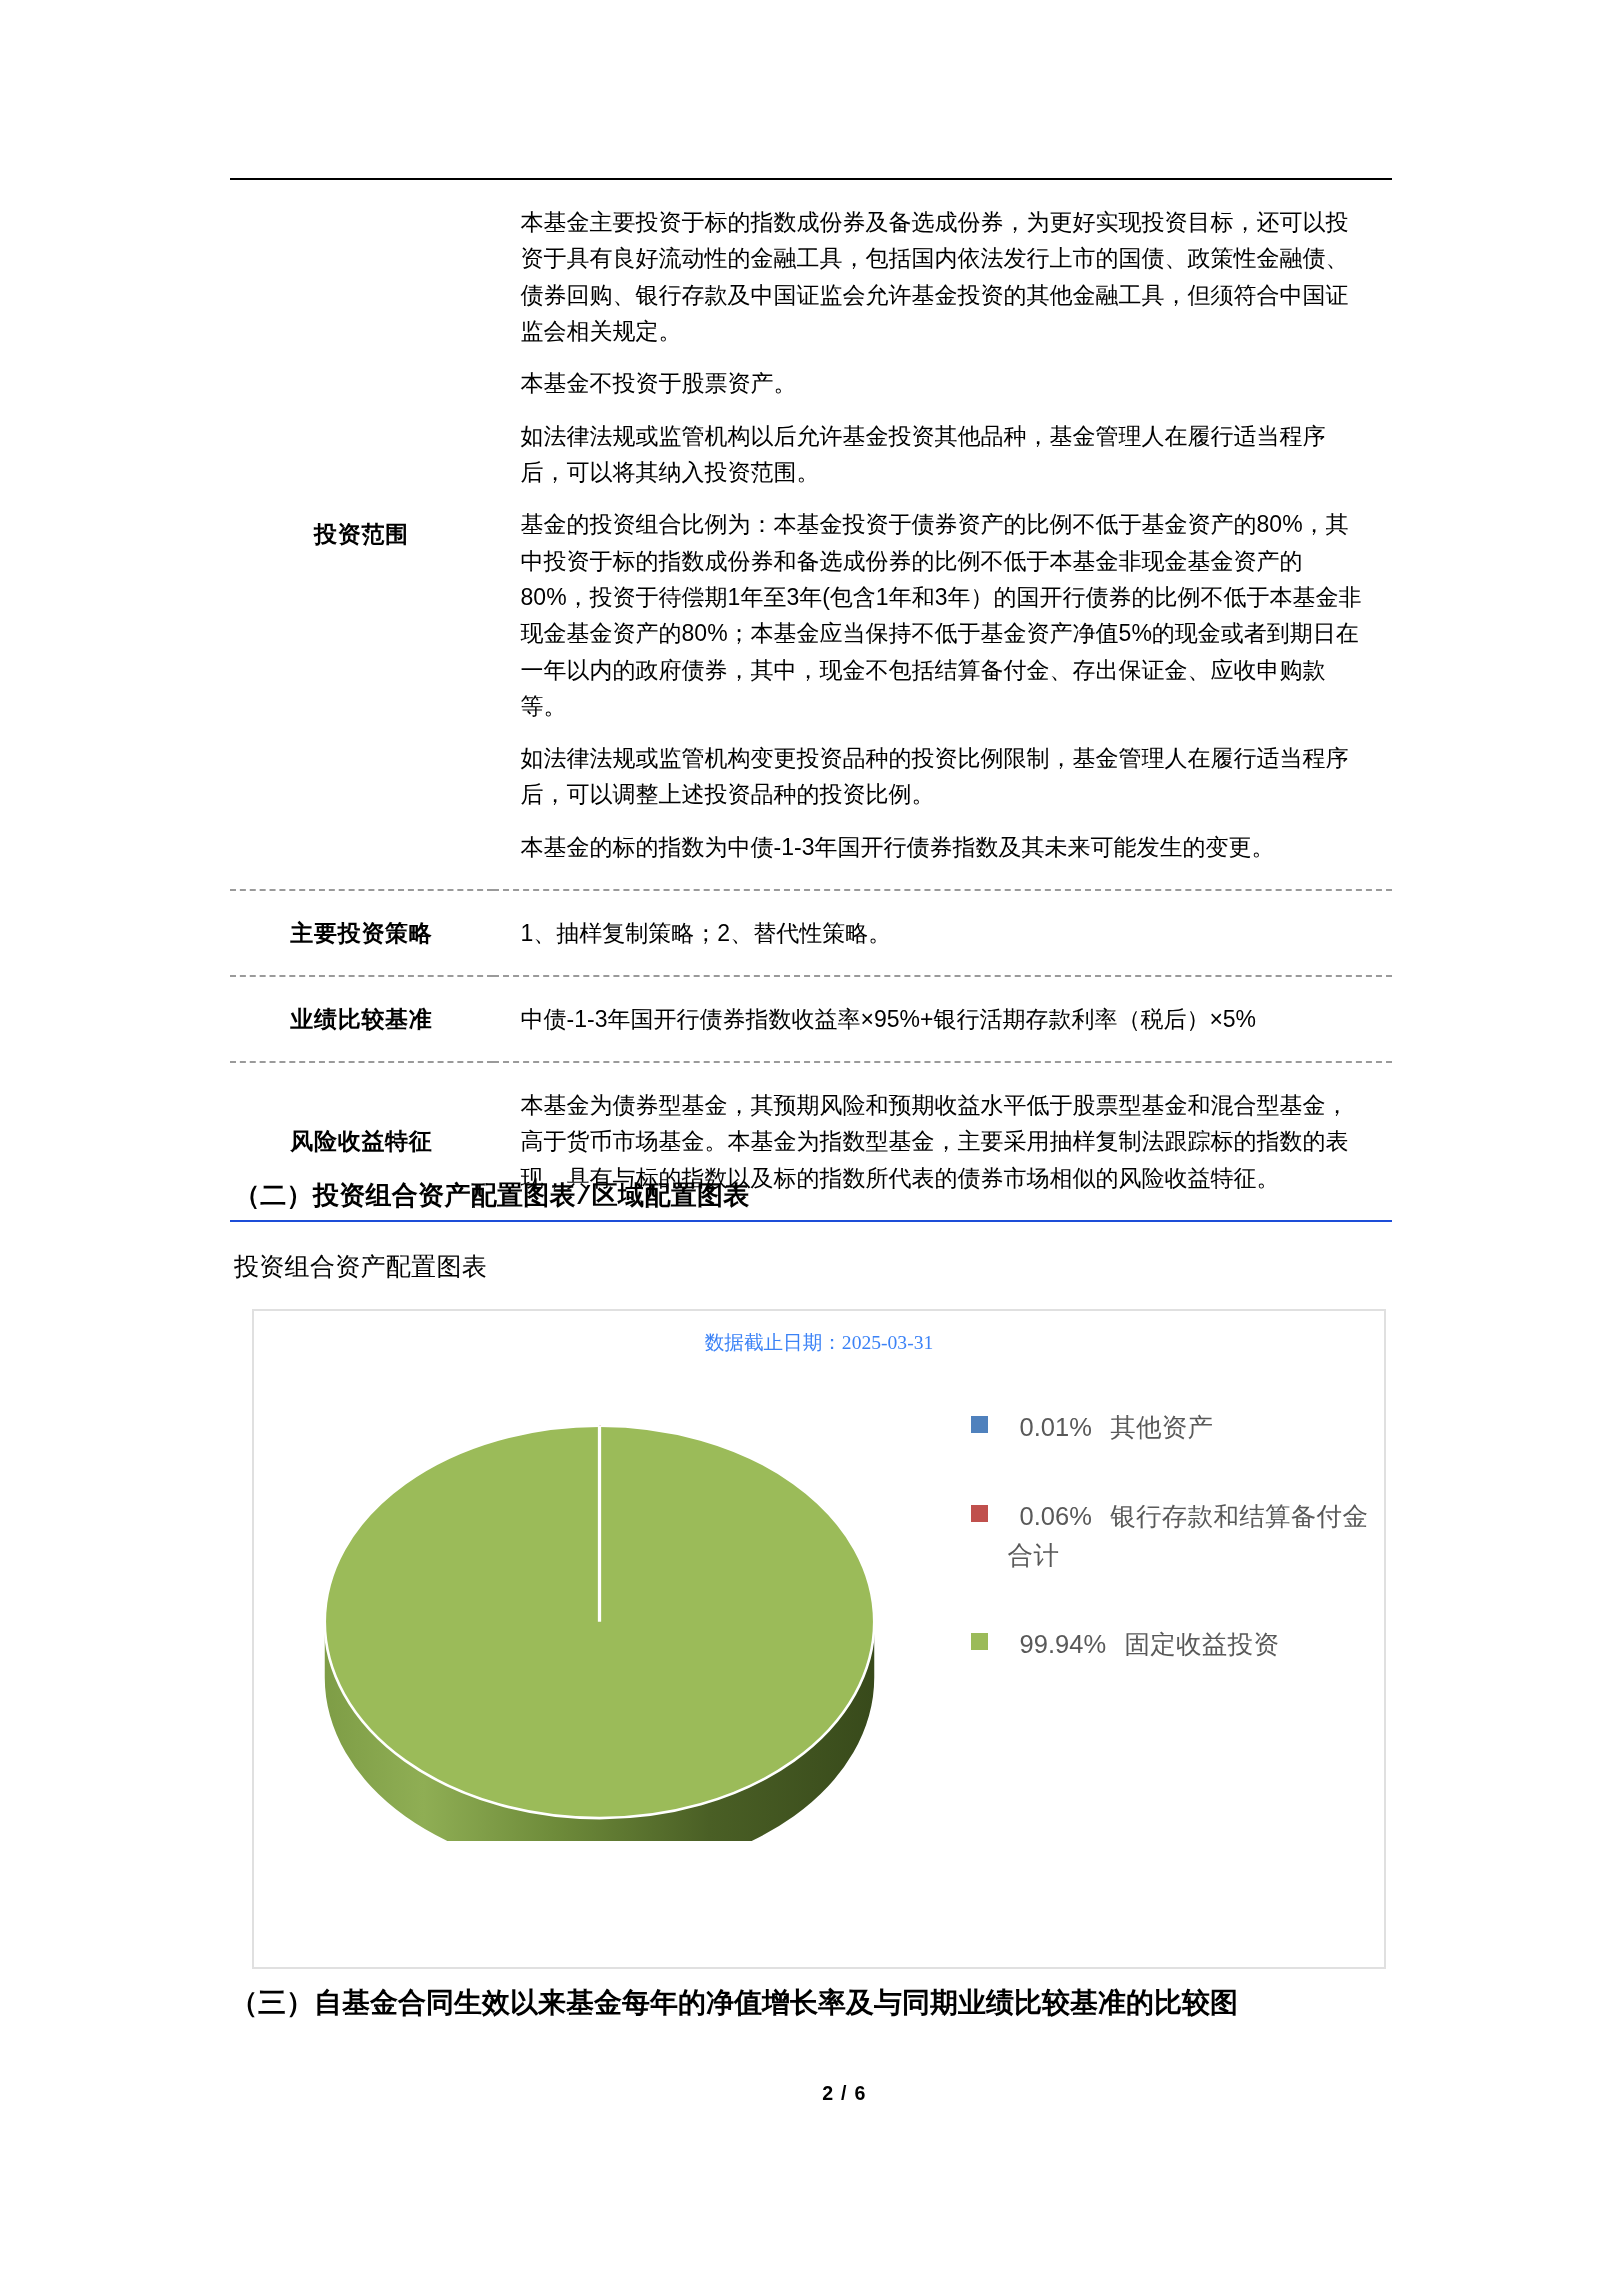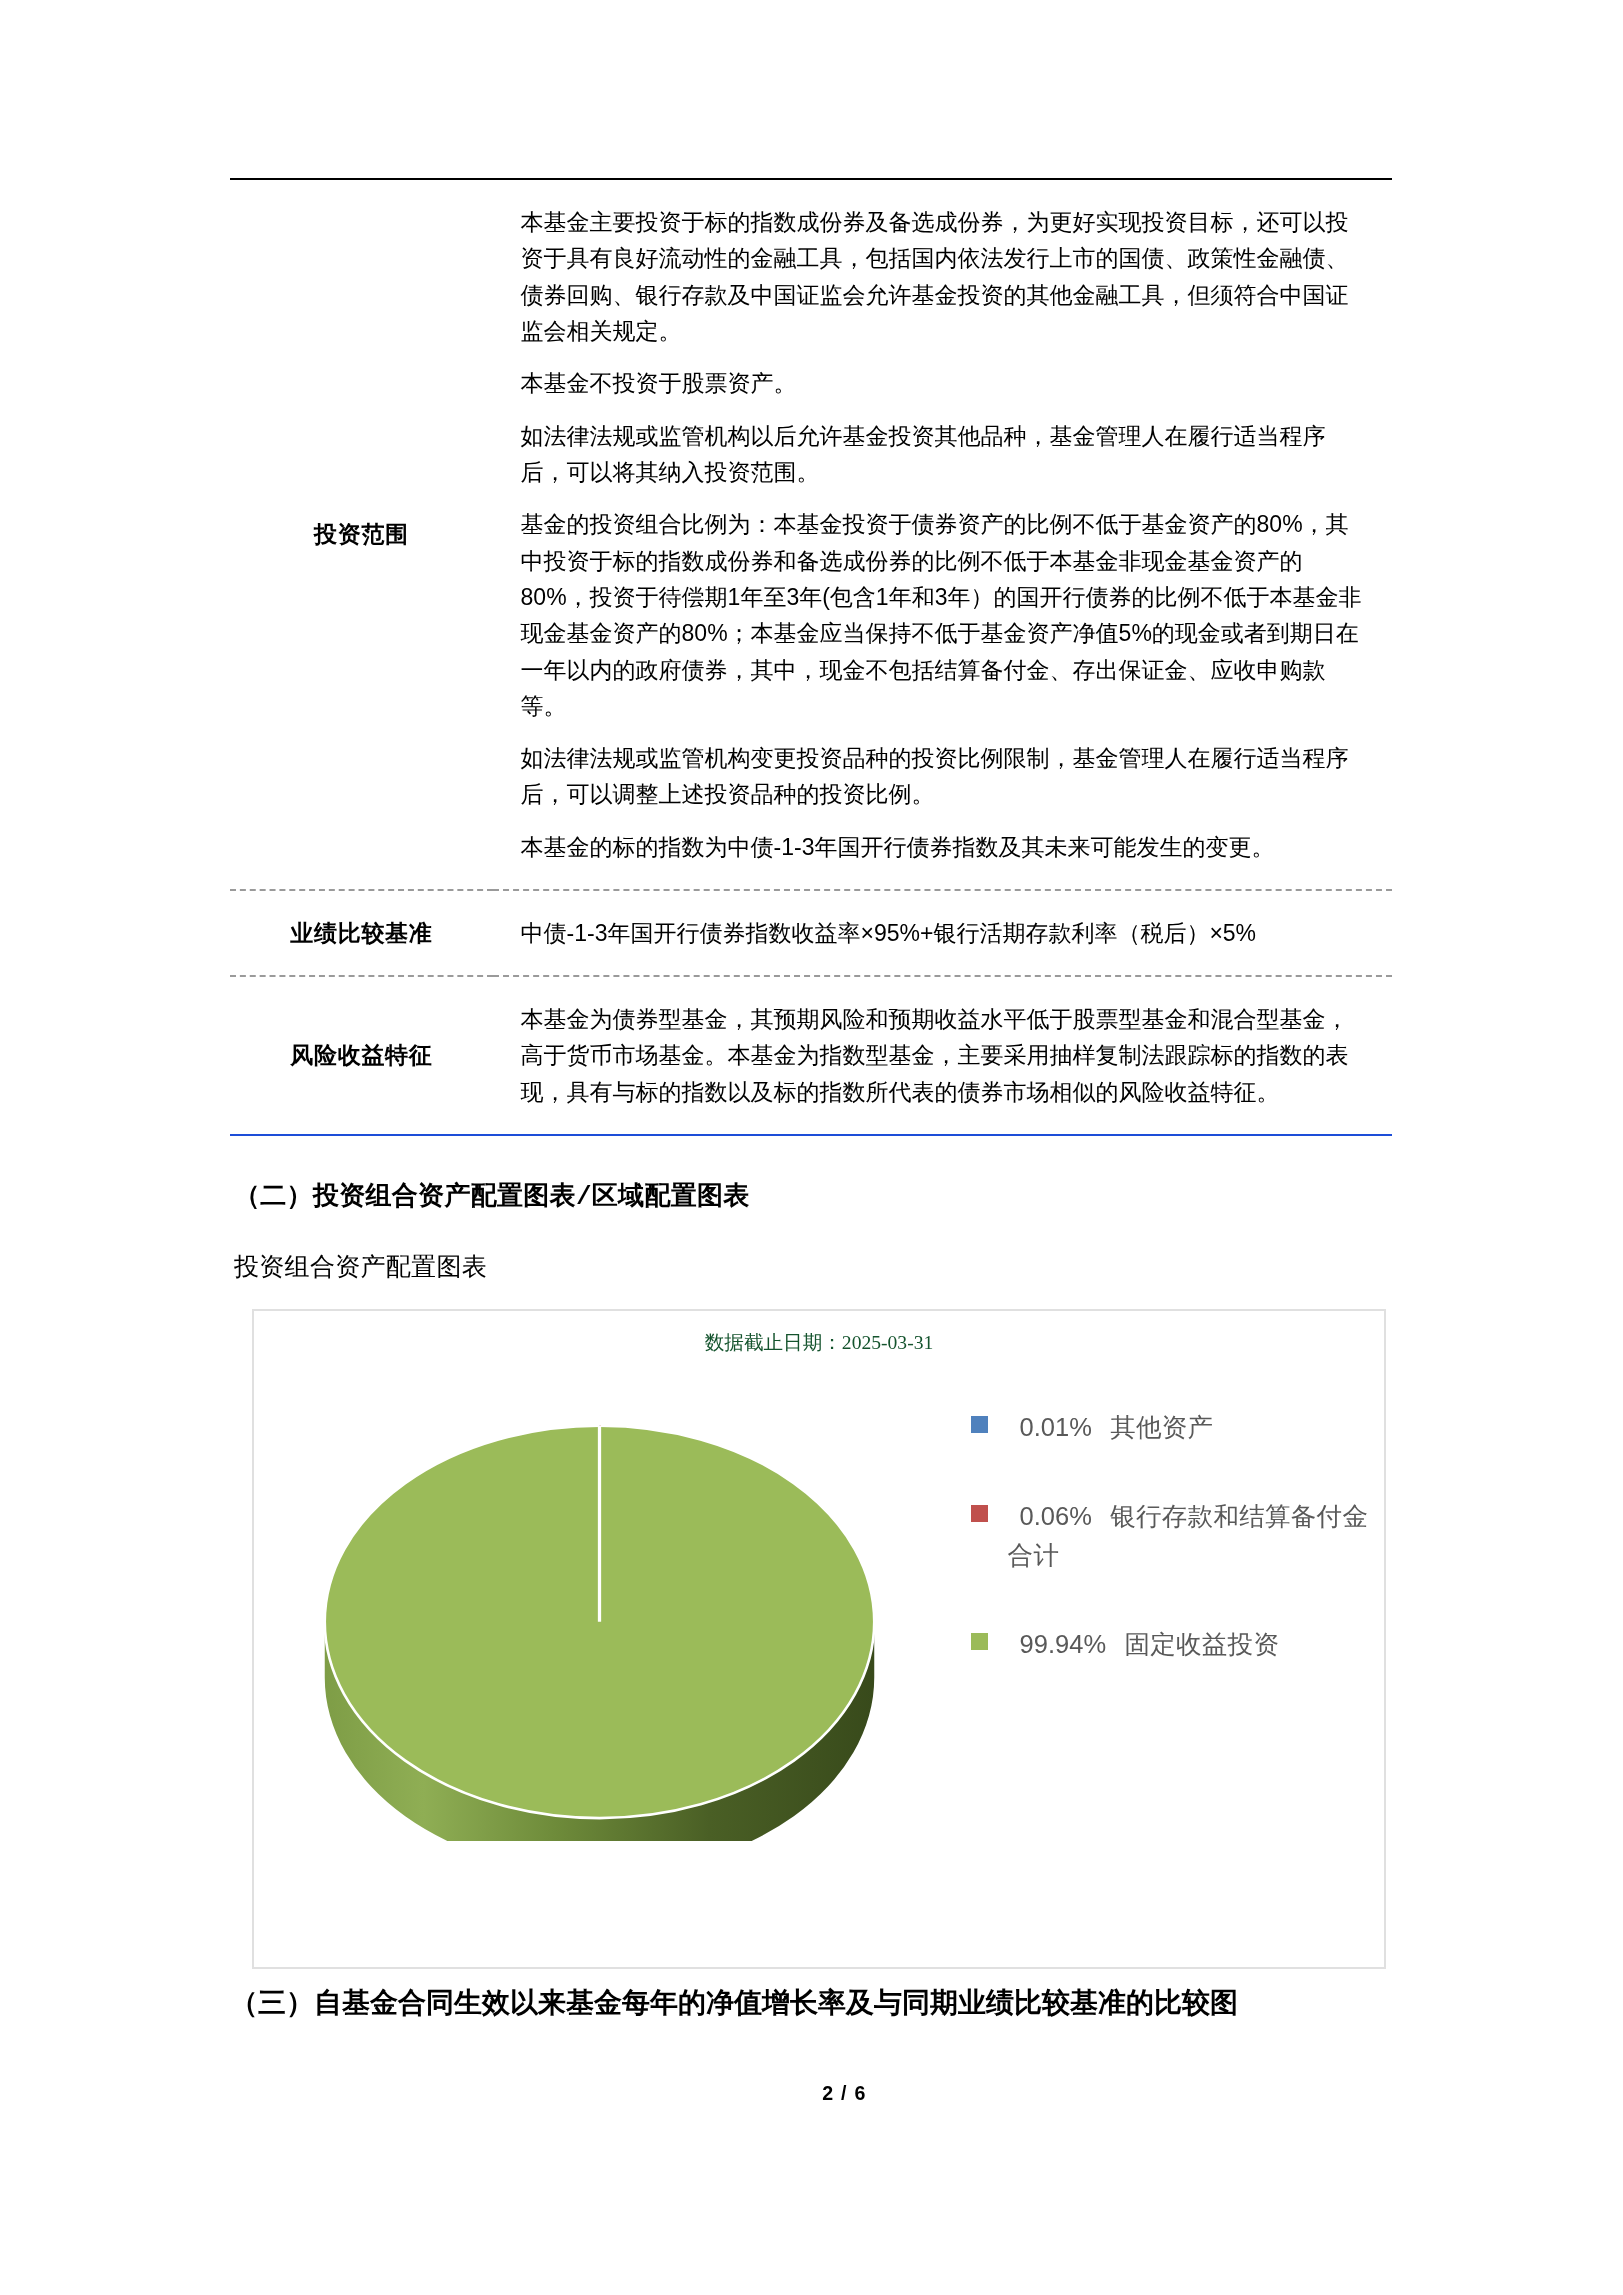--- a/index.html
+++ b/index.html
@@ -109,21 +109,21 @@
     background: #ffffff;
     box-sizing: border-box;
   }
   .chart-caption {
     position: absolute;
     left: 0;
     top: 18.3px;
     width: 100%;
     text-align: center;
     font-size: 19.6px;
-    color: #14532d;
+    color: #3b82f6;
     font-family: "Liberation Serif", "DejaVu Serif", serif;
   }
 
   .pie-wrap {
     position: absolute;
     left: 51px;
     top: 59px;
     width: 589px;
     height: 471px;
   }
@@ -191,20 +191,26 @@
     <tbody>
       <tr class="row-top">
         <td class="col-label">投资范围</td>
         <td class="col-value">
           <p>本基金主要投资于标的指数成份券及备选成份券，为更好实现投资目标，还可以投资于具有良好流动性的金融工具，包括国内依法发行上市的国债、政策性金融债、债券回购、银行存款及中国证监会允许基金投资的其他金融工具，但须符合中国证监会相关规定。</p>
           <p>本基金不投资于股票资产。</p>
           <p>如法律法规或监管机构以后允许基金投资其他品种，基金管理人在履行适当程序后，可以将其纳入投资范围。</p>
           <p>基金的投资组合比例为：本基金投资于债券资产的比例不低于基金资产的80%，其中投资于标的指数成份券和备选成份券的比例不低于本基金非现金基金资产的80%，投资于待偿期1年至3年(包含1年和3年）的国开行债券的比例不低于本基金非现金基金资产的80%；本基金应当保持不低于基金资产净值5%的现金或者到期日在一年以内的政府债券，其中，现金不包括结算备付金、存出保证金、应收申购款等。</p>
           <p>如法律法规或监管机构变更投资品种的投资比例限制，基金管理人在履行适当程序后，可以调整上述投资品种的投资比例。</p>
           <p>本基金的标的指数为中债-1-3年国开行债券指数及其未来可能发生的变更。</p>
+        </td>
+      </tr>
+      <tr>
+        <td class="col-label">主要投资策略</td>
+        <td class="col-value">
+          <p>1、抽样复制策略；2、替代性策略。</p>
         </td>
       </tr>
       <tr>
         <td class="col-label">业绩比较基准</td>
         <td class="col-value">
           <p>中债-1-3年国开行债券指数收益率×95%+银行活期存款利率（税后）×5%</p>
         </td>
       </tr>
       <tr class="row-last">
         <td class="col-label">风险收益特征</td>

